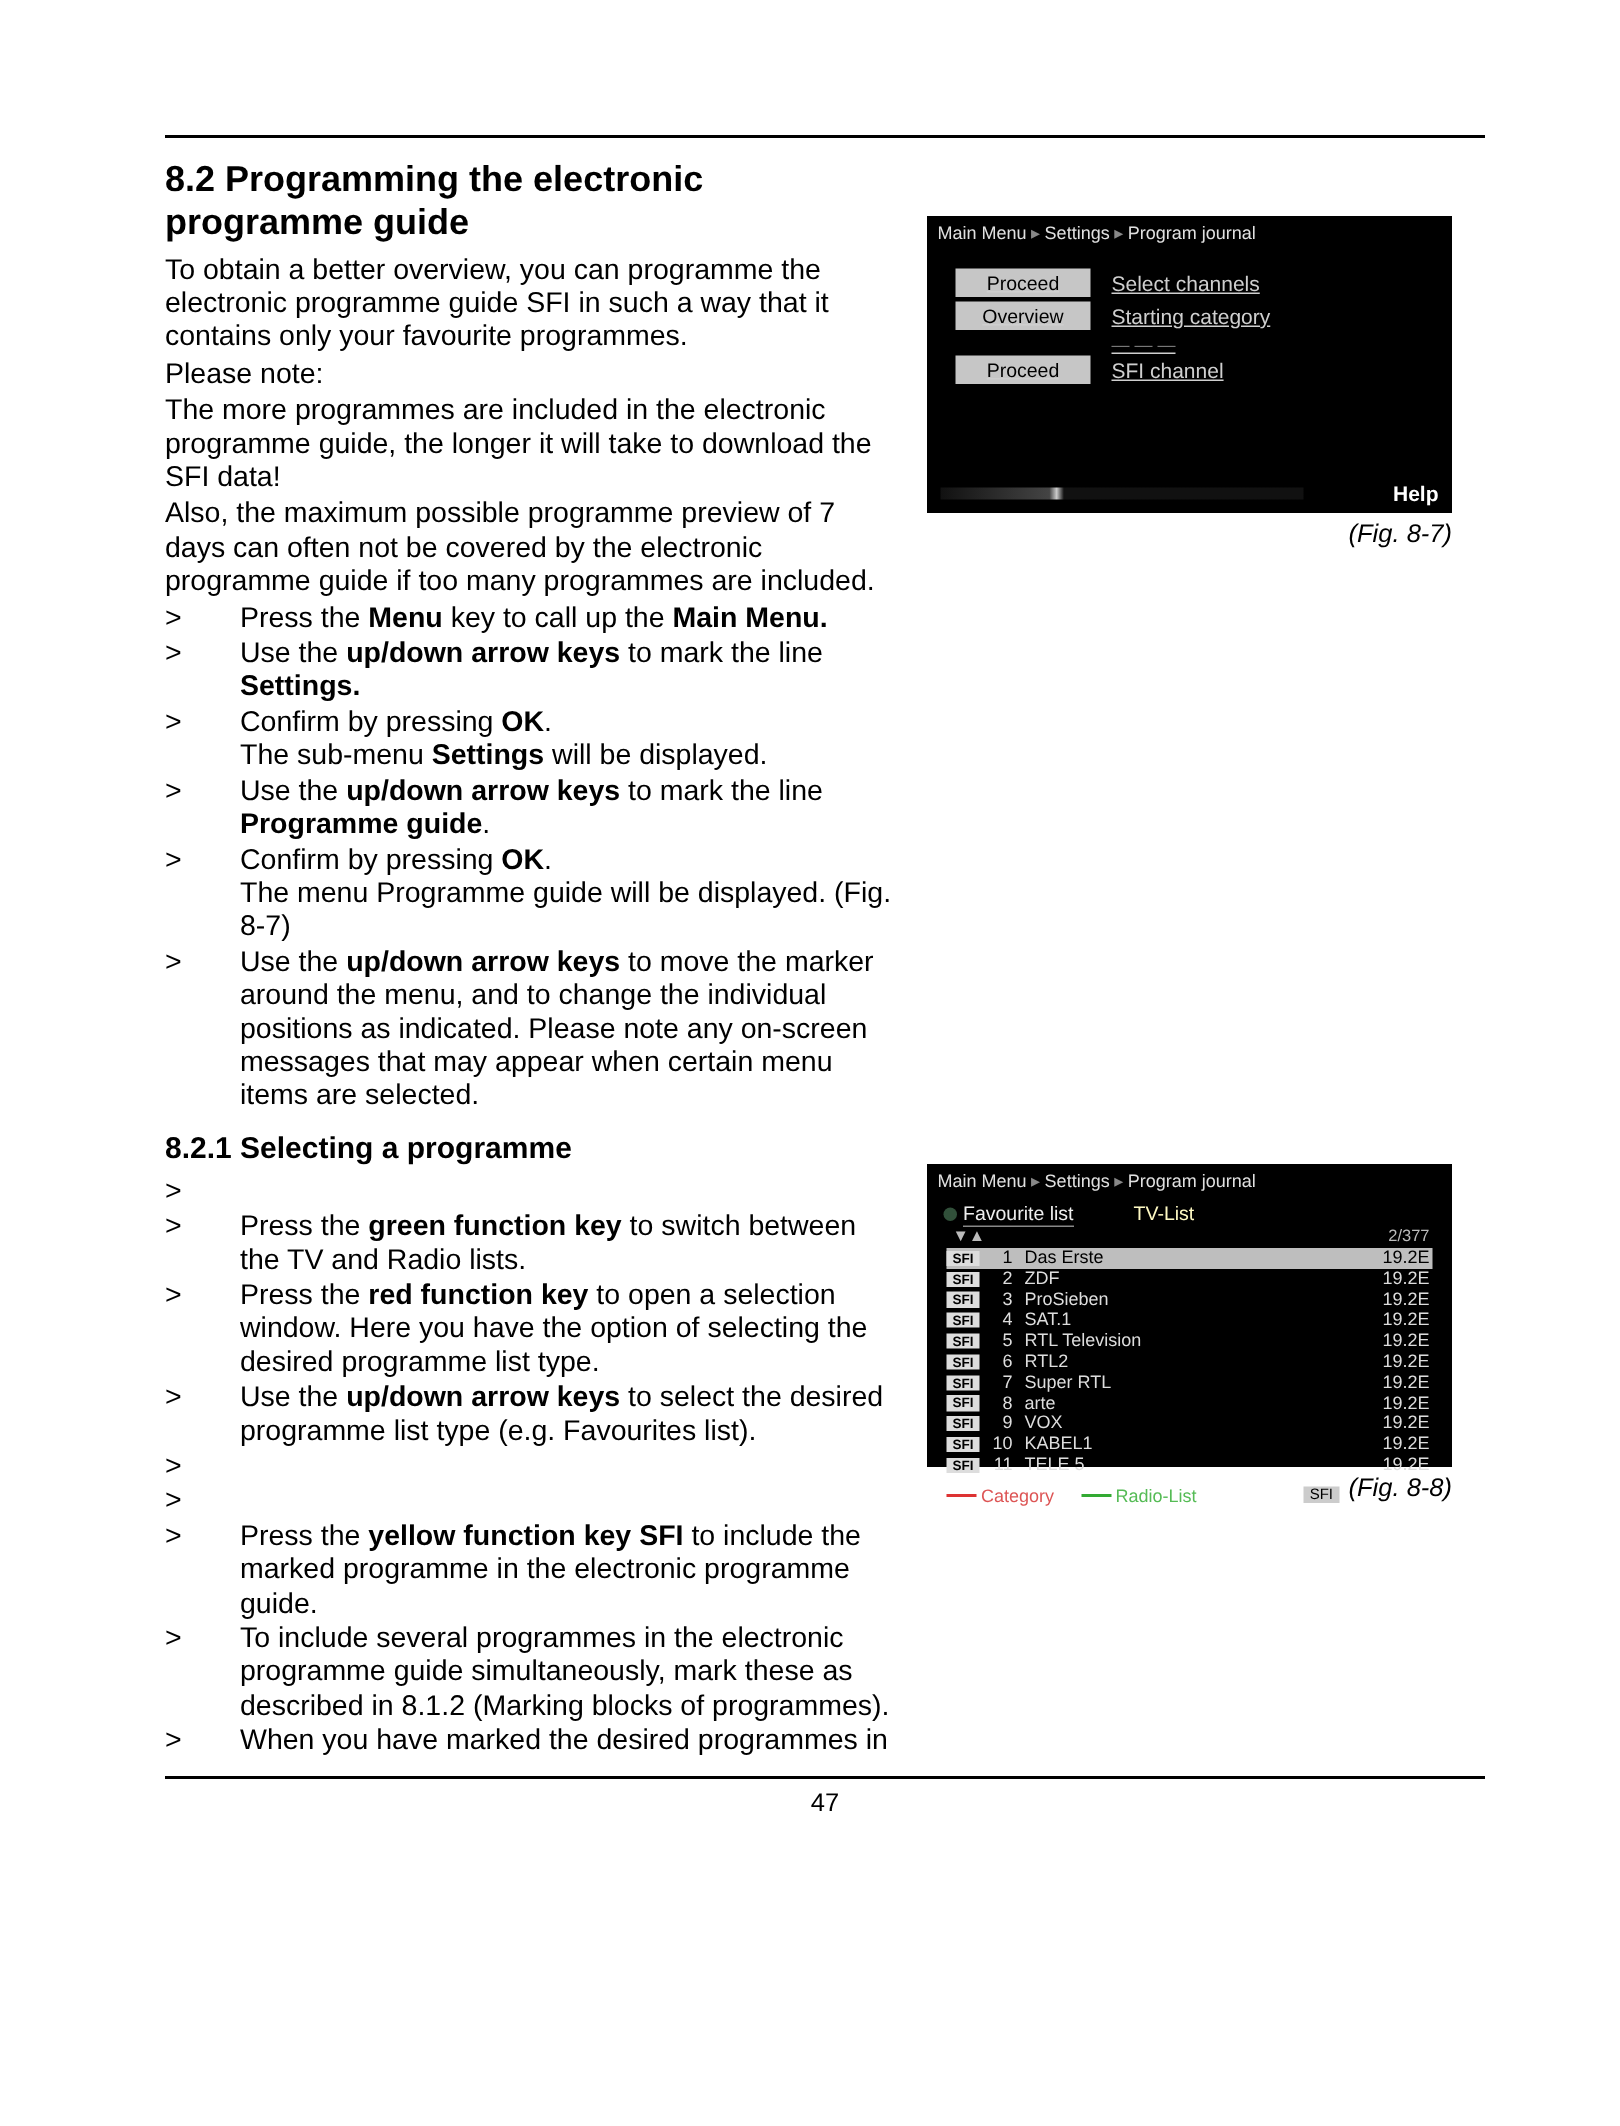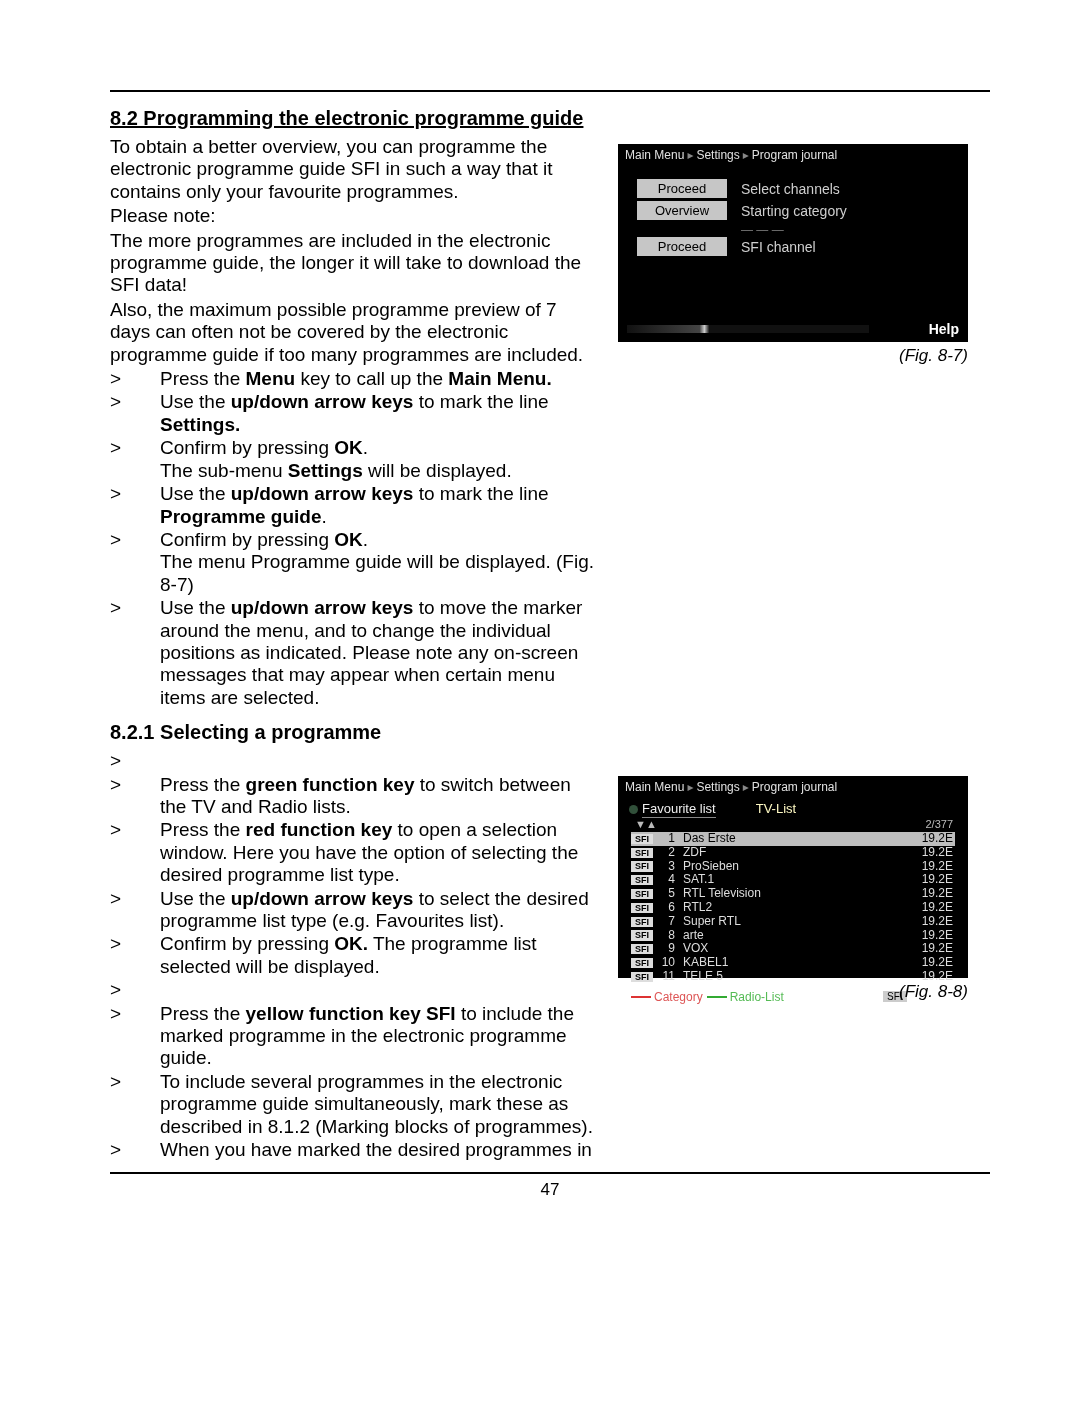--- a/index.html
+++ b/index.html
@@ -31,25 +31,24 @@
     gap: 18px;
   }
   .col-left {
     width: 490px;
   }
   .col-right {
     flex: 1;
     position: relative;
   }
   h2.section {
-    font-size: 20px;
+    font-size: 24px;
     font-weight: bold;
     margin: 0 0 6px 0;
     line-height: 1.2;
-    text-decoration: underline;
   }
   h3.subsection {
     font-size: 20px;
     font-weight: bold;
     margin: 12px 0 6px 0;
   }
   p.para {
     font-size: 19px;
     line-height: 1.18;
     margin: 0 0 2px 0;
@@ -91,20 +90,21 @@
   .fig-header {
     padding: 3px 6px;
     color: #e0e0e0;
     font-size: 12px;
   }
   .fig-header .sep { color: #888; margin: 0 3px; }
   .fig87-body {
     flex: 1;
     padding: 14px 18px 4px 18px;
     position: relative;
+    text-decoration: underline;
   }
   .fig87-grid {
     display: grid;
     grid-template-columns: 90px 1fr;
     row-gap: 0;
     column-gap: 12px;
   }
   .fig87-left {
     background: #c6c6c6;
     color: #000;
@@ -229,20 +229,21 @@
   .fig88-freq {
     width: 44px;
     text-align: right;
     padding-right: 2px;
   }
   .fig88-footer {
     display: flex;
     align-items: center;
     padding: 5px 10px 4px 10px;
     margin-top: auto;
+    gap: 14px;
   }
   .pill {
     font-size: 12px;
     padding: 0 2px;
   }
   .pill-line { width: 20px; height: 2px; display: inline-block; margin-right: 3px; vertical-align: 3px; }
   .pill-red { color: #d55; }
   .pill-red .pill-line { background:#d33; }
   .pill-green { color: #5b5; }
   .pill-green .pill-line { background:#3a3; }
@@ -312,21 +313,20 @@
           <li>
             <span class="marker">&gt;</span>
             <span class="body">Press the <b>red function key</b> to open a selection window. Here you have the option of selecting the desired programme list type.</span>
           </li>
           <li>
             <span class="marker">&gt;</span>
             <span class="body">Use the <b>up/down arrow keys</b> to select the desired programme list type (e.g. Favourites list).</span>
           </li>
           <li>
             <span class="marker">&gt;</span>
-            <span class="body">Confirm by pressing <b>OK.</b> The programme list selected will be displayed.</span>
           </li>
           <li>
             <span class="marker">&gt;</span>
           </li>
           <li>
             <span class="marker">&gt;</span>
             <span class="body">Press the <b>yellow function key SFI</b> to include the marked programme in the electronic programme guide.</span>
           </li>
           <li>
             <span class="marker">&gt;</span>

